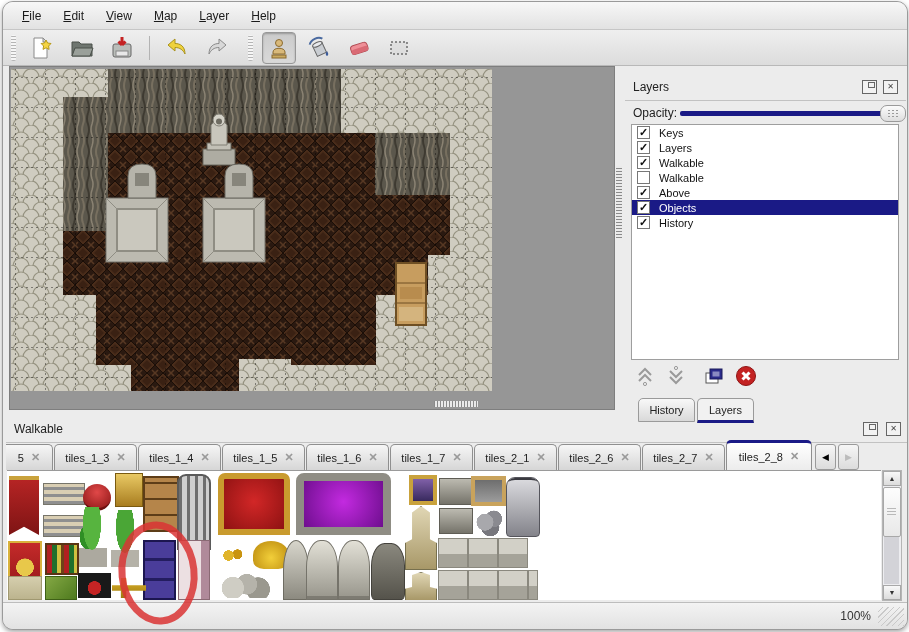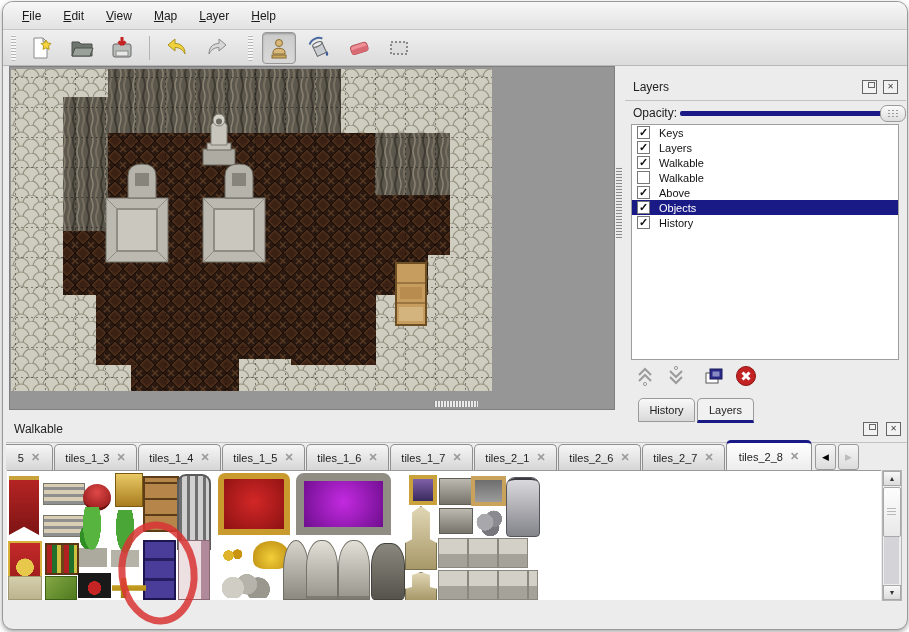--- a/index.html
+++ b/index.html
@@ -484,19 +484,23 @@
     </div>
 
     <div class="vscroll">
       <div class="vs-btn" style="top:0;"><span>▲</span></div>
       <div class="vs-thumb"></div>
       <div class="vs-fill"></div>
       <div class="vs-btn" style="bottom:0;"><span>▼</span></div>
     </div>
   </div>
 
+  <div class="statusbar">
+    <span class="zoom-label">100%</span>
+    <div class="resize-grip"></div>
+  </div>
 
  </div>
 
  <svg class="annotation" viewBox="0 0 92 110">
    <ellipse cx="46" cy="55" rx="36" ry="48" fill="none" stroke="#d93434" stroke-width="7" opacity="0.85" transform="rotate(-6 46 55)"></ellipse>
  </svg>
 </div>
 
 </body></html>

